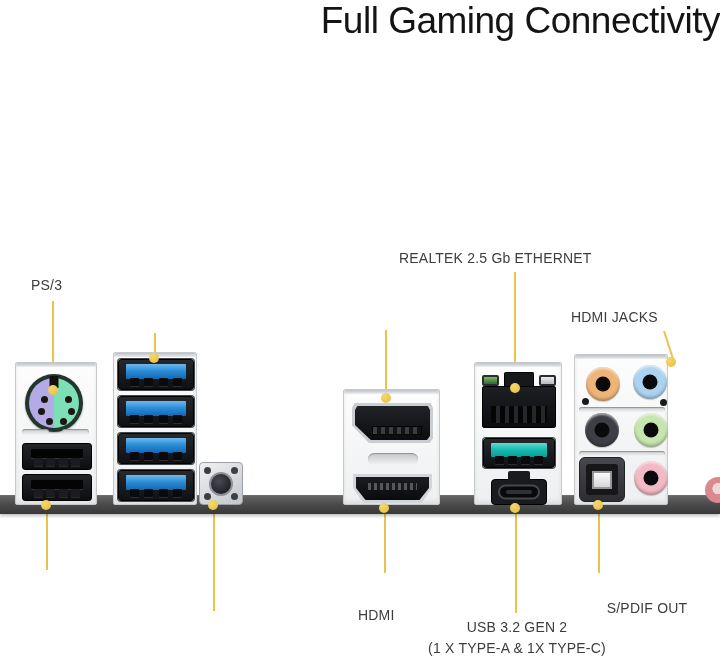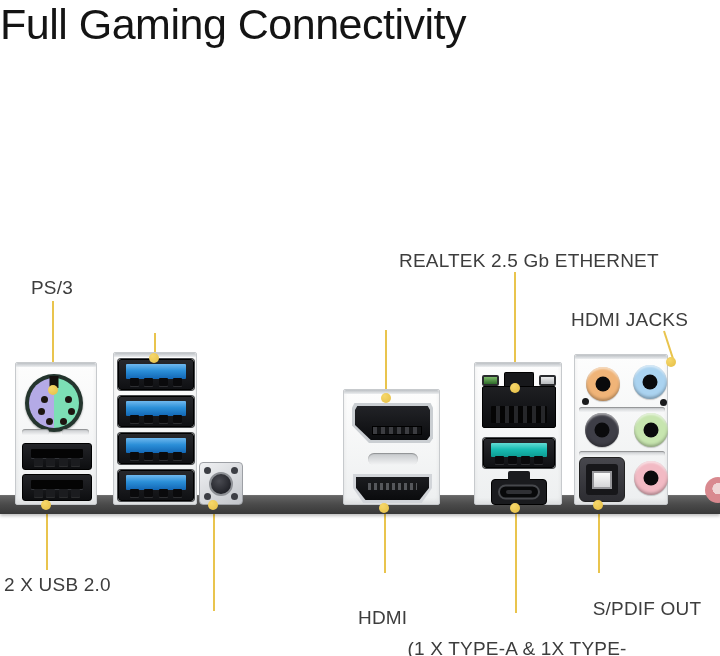--- a/index.html
+++ b/index.html
@@ -1,23 +1,23 @@
 <!DOCTYPE html>
 <html style="--callout-yellow: #e9c44d; --label-text: #3d3d3d; --title-text: #141414; --usb3-blue: #2b8fd8; --usb32-teal: #18bcb2; --ps2-purple: #b4aae6; --ps2-green: #7cdfb5; --audio-orange: #f0b478; --audio-blue: #abd3f0; --audio-black: #3e3e47; --audio-green: #c7e5af; --audio-pink: #f2bac4; --board-bar: #4b4b4b;"><head>
 <meta charset="utf-8">
 <style>
   *{margin:0;padding:0;box-sizing:border-box}
   html,body{background:#fff}
   #stage{position:relative;width:720px;height:656px;background:#fff;overflow:hidden;
          font-family:"Liberation Sans",sans-serif;color:var(--label-text,#3d3d3d)}
 
-  .title{position:absolute;top:0;left:0;width:100%;text-align:left;
-         font-size:43px;font-weight:300;letter-spacing:-0.5px;color:var(--title-text,#141414)}
-
-  .lbl{position:absolute;font-size:19px;letter-spacing:.2px;white-space:nowrap;color:var(--label-text,#3d3d3d)}
+  .title{position:absolute;top:0;left:0;width:100%;text-align:right;
+         font-size:37px;font-weight:300;letter-spacing:-0.5px;color:var(--title-text,#141414)}
+
+  .lbl{position:absolute;font-size:14px;letter-spacing:.2px;white-space:nowrap;color:var(--label-text,#3d3d3d)}
   .lbl.center{text-align:center;white-space:normal;line-height:21px}
 
   .cline{position:absolute;width:2px;background:var(--callout-yellow,#e9c44d)}
   .cdot{position:absolute;width:10px;height:10px;border-radius:50%;
         background:radial-gradient(circle at 35% 30%,#f6d76a,var(--callout-yellow,#e3b32e) 75%);z-index:6}
 
   .board{position:absolute;left:0;top:495px;width:720px;height:19px;z-index:1;
          background:linear-gradient(180deg,#646464,var(--board-bar,#4b4b4b) 45%,#383838);
          border-top:1px solid #6e6e6e;box-shadow:0 2px 3px rgba(0,0,0,.25)}
 
@@ -118,24 +118,23 @@
 <div id="stage">
 
   <div class="title">Full Gaming Connectivity</div>
 
   <div class="board"></div>
 
   <div class="lbl" style="left:31px;top:277px">PS/3</div>
   <div class="lbl" style="left:399px;top:250px">REALTEK 2.5 Gb ETHERNET</div>
   <div class="lbl" style="left:571px;top:309px">HDMI JACKS</div>
 
-  <div class="lbl" style="left:4px;top:574px">2 X USB 2.0</div>
   <div class="lbl" style="left:358px;top:607px">HDMI</div>
   <div class="lbl center" style="left:403px;top:617px;width:228px">
-    <br>
+    <span>USB 3.2 GEN 2</span><br>
     <span>(1 X TYPE-A &amp; 1X TYPE-C)</span>
   </div>
   <div class="lbl center" style="left:590px;top:577px;width:114px">
     <br>
     <span>S/PDIF OUT</span>
   </div>
 
   <div class="cline" style="left:52px;top:301px;height:88px"></div>
   <div class="cline" style="left:154px;top:333px;height:23px"></div>
   <div class="cline" style="left:385px;top:330px;height:67px"></div>

